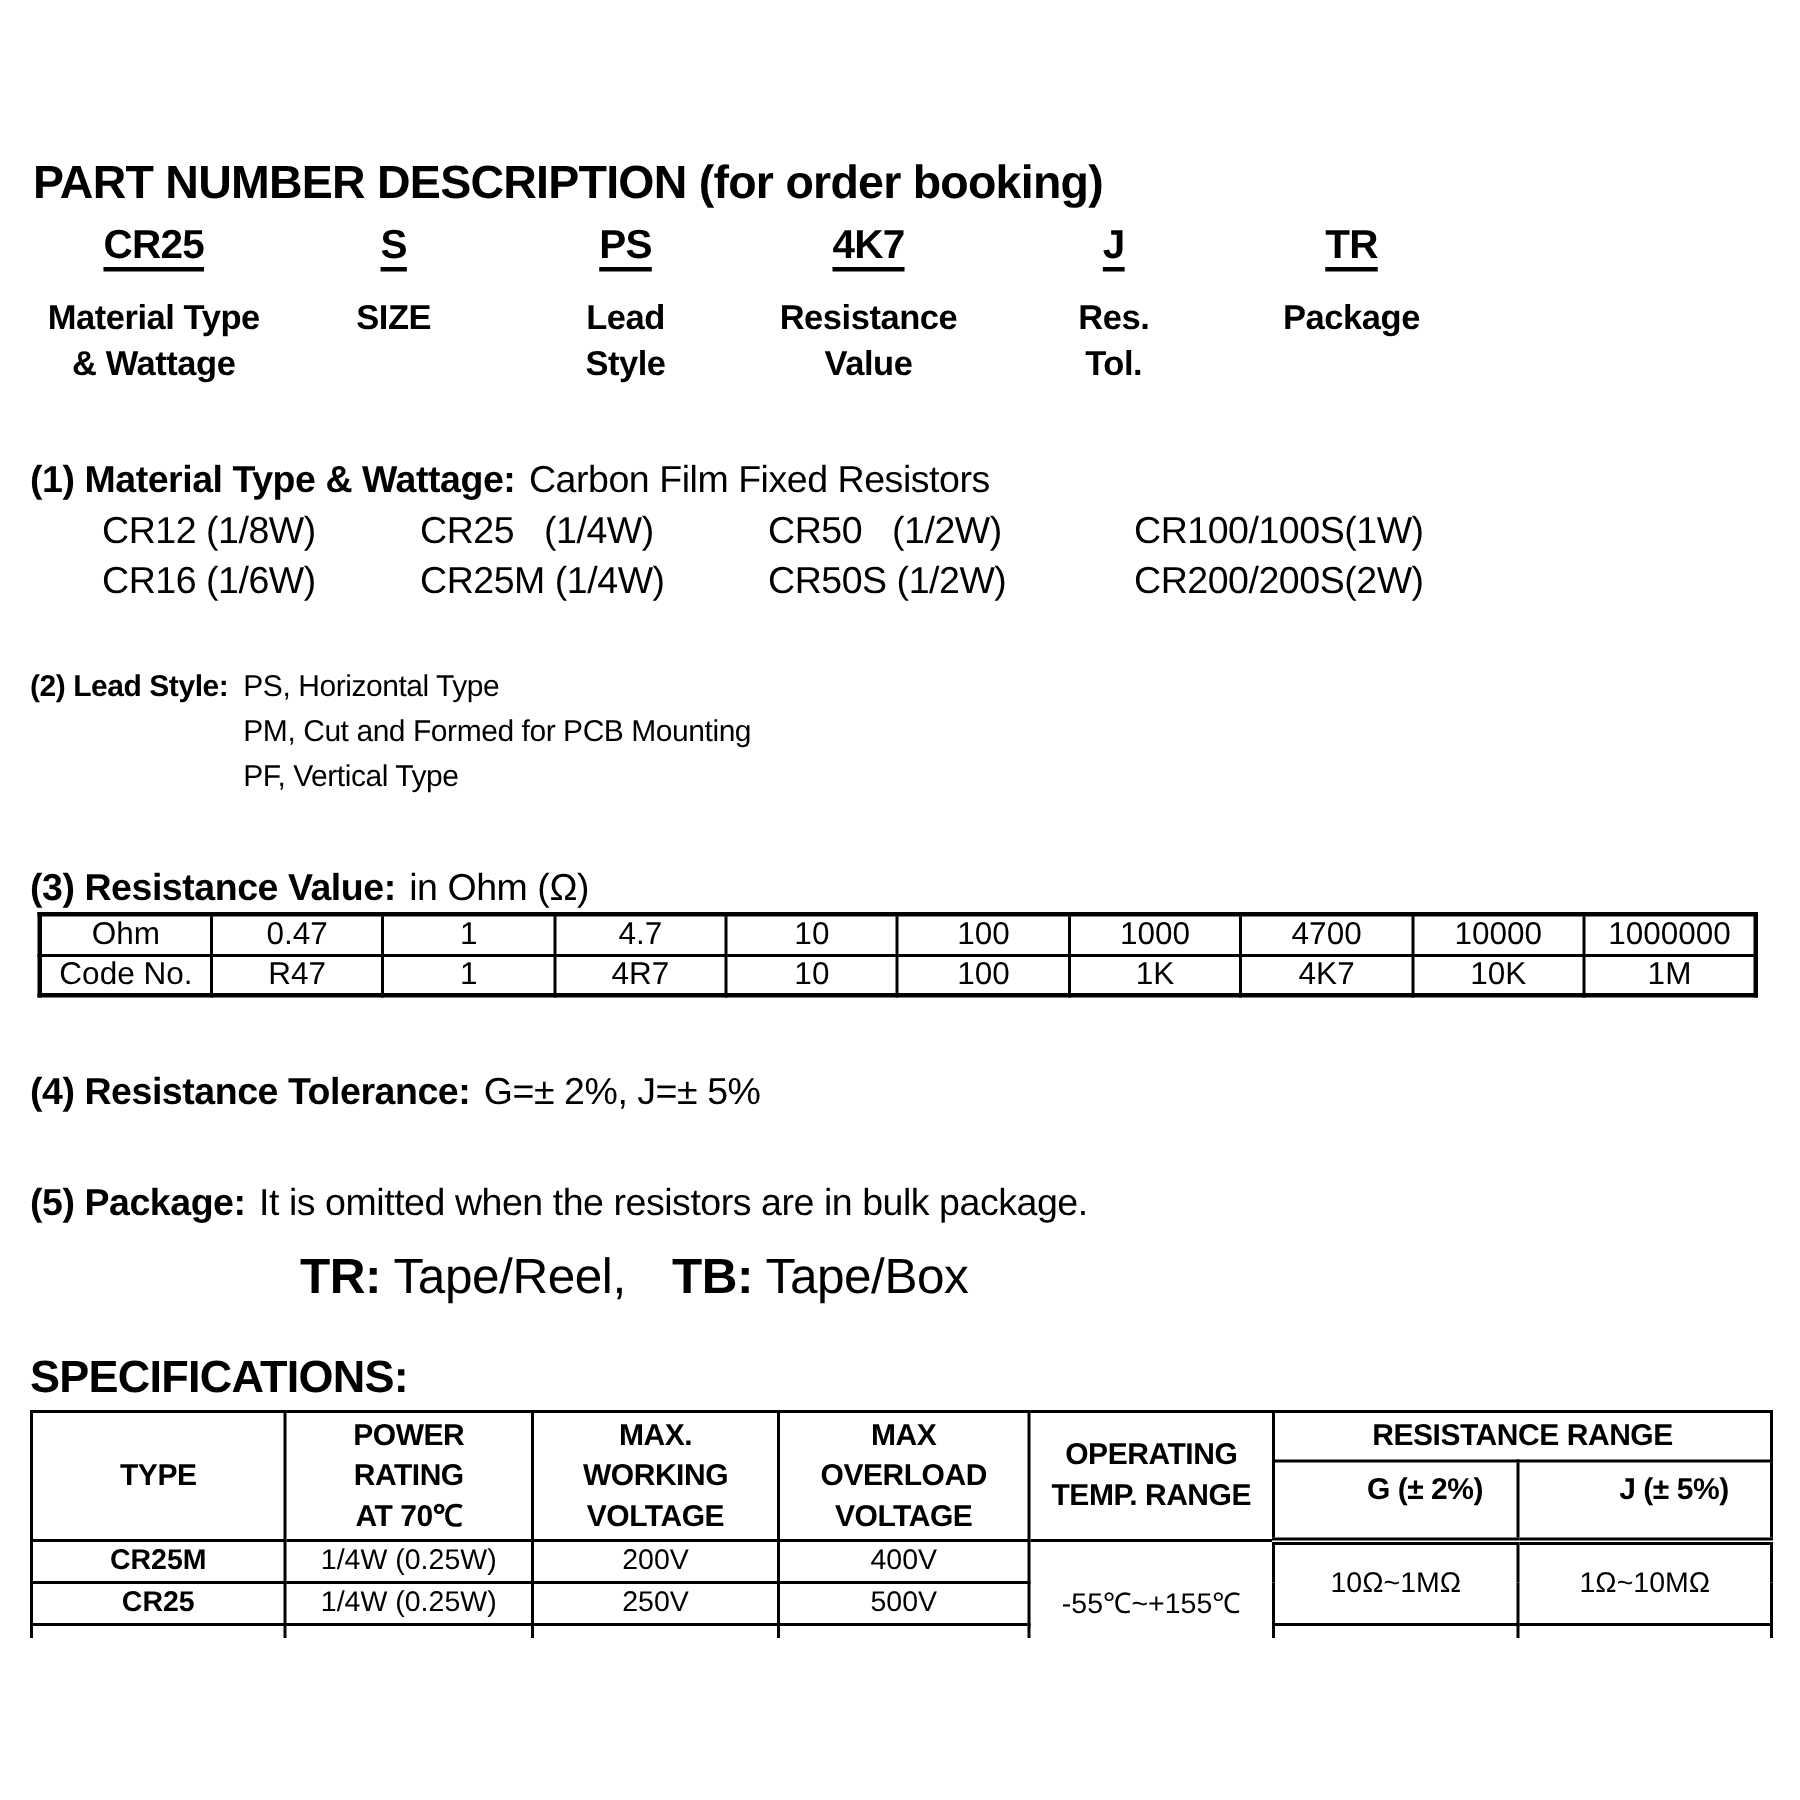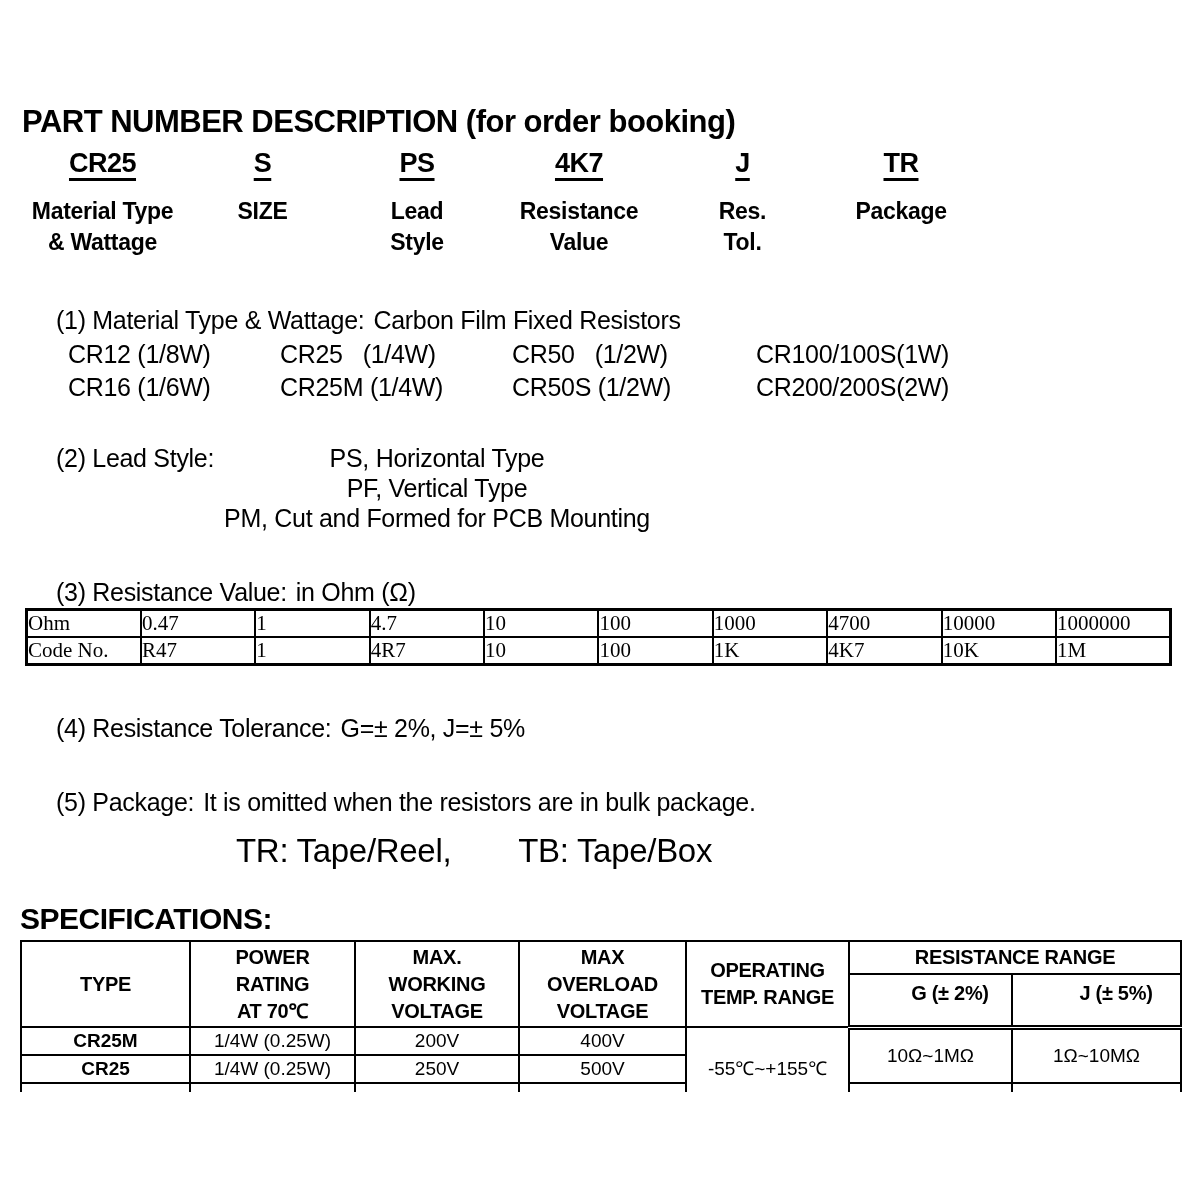--- a/index.html
+++ b/index.html
@@ -39,58 +39,56 @@
   .code-label {
     margin-top: 17px;
     font-size: 23px; font-weight: bold;
     line-height: 31px;
     white-space: pre-line;
     letter-spacing: -0.3px;
   }
 
   
   .sec-line { position: absolute; left: 20px; font-size: 25px; white-space: nowrap; letter-spacing: -0.3px; }
-  .sec-head { font-weight: normal; margin-left: 36px; }
+  .sec-head { font-weight: bold; }
   .sec-desc { margin-left: 9px; margin-top: 32px; }
 
   
   .mat-grid {
     position: absolute; left: 68px; top: 338px;
     display: grid;
     grid-template-columns: 212px 232px 244px auto;
     font-size: 25px; line-height: 33px;
     letter-spacing: -0.3px;
   }
   .mat-grid div { white-space: pre; }
 
   
   .lead-wrap {
     position: absolute; left: 20px; top: 443px;
     display: flex; gap: 10px;
-    font-size: 25px; line-height: 30px;
-    letter-spacing: -0.3px;
-    text-align: center;
+    font-size: 20px; line-height: 30px;
+    letter-spacing: -0.3px;
   }
   .lead-lines div { white-space: pre; }
 
   
   .res-table {
     position: absolute; left: 25px; top: 608px;
     border-collapse: collapse; table-layout: fixed;
     width: 1147px;
     border: 3px solid #000;
     font-size: 21px;
   }
   .res-table td {
     border: 2px solid #000;
     height: 27px;
-    text-align: left; vertical-align: middle;
+    text-align: center; vertical-align: middle;
     padding: 0;
     white-space: nowrap;
-    font-family: Liberation Serif, serif;
   }
 
   
   .pkg-sub { position: absolute; left: 200px; top: 832px; font-size: 33px; white-space: nowrap; letter-spacing: -0.3px; }
   .pkg-sub .gap { display: inline-block; width: 22px; }
 
   
   .spec-title {
     position: absolute; left: 20px; top: 902px;
     font-size: 30px; font-weight: bold; letter-spacing: -0.5px;
@@ -176,22 +174,22 @@
     <div>CR16 (1/6W)</div>
     <div>CR25M (1/4W)</div>
     <div>CR50S (1/2W)</div>
     <div>CR200/200S(2W)</div>
   </div>
 
   <div class="lead-wrap">
     <span class="sec-head">(2) Lead Style:</span>
     <div class="lead-lines">
       <div>PS, Horizontal Type</div>
+      <div>PM, Cut and Formed for PCB Mounting</div>
       <div>PF, Vertical Type</div>
-      <div>PM, Cut and Formed for PCB Mounting</div>
     </div>
   </div>
 
   <div class="sec-line" style="top:578px;">
     <span class="sec-head">(3) Resistance Value:</span><span class="sec-desc">in Ohm (Ω)</span>
   </div>
   <table class="res-table">
     <tbody>
         <tr>
       <td>Ohm</td>

